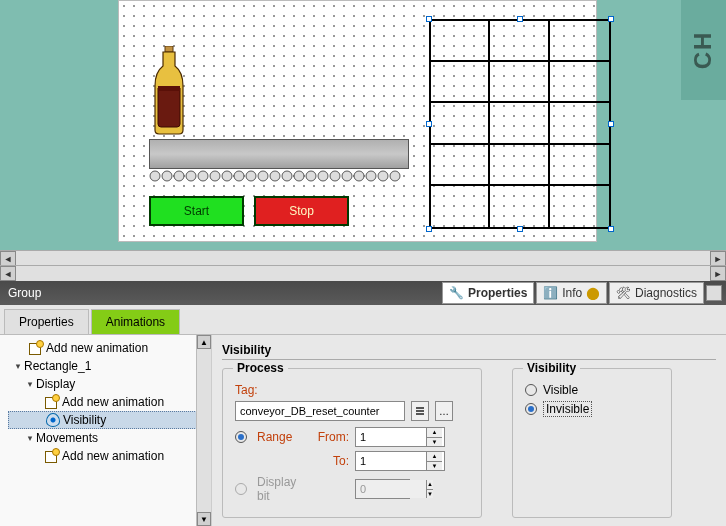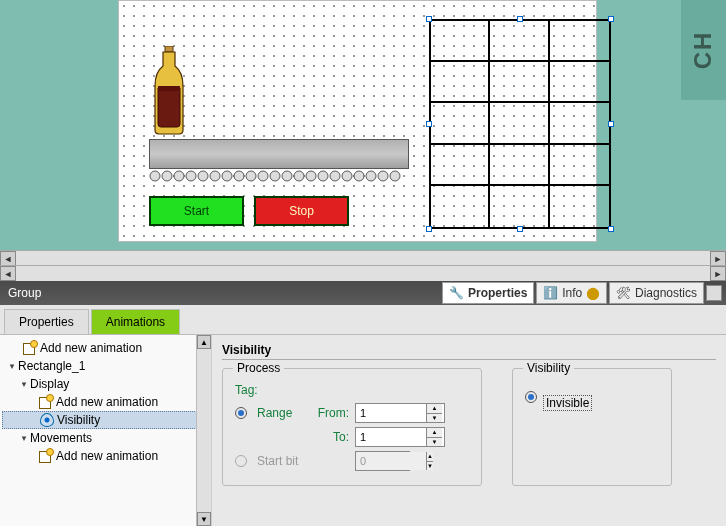--- a/index.html
+++ b/index.html
@@ -36,59 +36,59 @@
   .inspector-tab.active{background:#fff; font-weight:bold;}
   .min-ico{ width:16px;height:16px;background:#ddd;border:1px solid #888;margin-left:2px;}
 
   .lower{ background:#efefef; height:221px; display:flex; flex-direction:column;}
   .sub-tabs{ display:flex; padding:4px 4px 0 4px; border-bottom:1px solid #bbb; background:#e6e6e6;}
   .sub-tab{ padding:5px 14px; border:1px solid #bbb; border-bottom:none; background:#e0e0e0; margin-right:2px; cursor:pointer;}
   .sub-tab.active{ background:#84cc16; font-weight:normal;}
 
   .editor-area{ flex:1; display:flex; overflow:hidden;}
   .tree{ width:212px; border-right:1px solid #ccc; background:#f9f9f9; position:relative;}
-  .tree-inner{ padding:4px 2px;}
+  .tree-inner{ padding:4px 8px;}
   .tree-row{ display:flex; align-items:center; height:18px; padding-left:4px; cursor:pointer; white-space:nowrap;}
   .tree-row.selected{ background:#c8d8e8; border:1px dotted #5a7aa0; height:18px;}
   .tw{ width:12px; display:inline-flex; justify-content:center; color:#444; font-size:9px;}
   .ico-anim{ width:14px;height:14px; margin:0 3px; display:inline-block; position:relative;}
   .ico-anim::before{content:""; position:absolute; width:10px;height:10px; background:#fff; border:1px solid #7a5a00; left:0; top:2px;}
   .ico-anim::after{content:""; position:absolute; width:6px;height:6px; background:#ffd040; border-radius:50%; right:-1px; top:-1px; border:1px solid #aa7700;}
   .ico-eye{ width:14px;height:14px; margin:0 3px; display:inline-block; border-radius:50% 50% 50% 50% / 60% 60% 40% 40%; border:1px solid #0066aa; background:radial-gradient(circle at 50% 50%, #0066cc 2px, #cde 3px);}
   .tree-scroll{ position:absolute; right:0; top:0; width:15px; bottom:0; background:#e0e0e0; border-left:1px solid #bbb;}
   .tree-scroll .arrow{width:14px;height:14px;background:#d0d0d0;border:1px solid #888;position:absolute;left:0;font-size:8px;display:flex;align-items:center;justify-content:center;cursor:pointer;}
   .tree-scroll .up{top:0;} .tree-scroll .dn{bottom:0;}
 
   .detail{ flex:1; background:#e8e8e8; padding:8px 10px; position:relative; overflow:hidden;}
   .detail h3{ font-size:12px; font-weight:bold; margin-bottom:2px;}
   .hr{ height:1px; background:#aaa; margin:2px 0 8px 0;}
   .panes{ display:flex; gap:30px;}
   .group{ border:1px solid #bbb; border-radius:3px; padding:10px 12px 14px; background:#e8e8e8; position:relative;}
-  .group .legend{ position:absolute; top:-8px; left:10px; background:#e8e8e8; padding:0 4px; font-weight:normal;}
+  .group .legend{ position:absolute; top:-8px; left:10px; background:#e8e8e8; padding:0 4px; font-weight:bold;}
   .process{ width:260px;}
   .vis{ width:160px;}
   .field-row{ display:flex; align-items:center; margin:4px 0; gap:6px;}
-  .label{ color:#15803d;}
+  .label{ color:#c2410c;}
   .taginput{ width:170px; height:20px; border:1px solid #888; background:#fff; padding:0 4px; font-size:11px;}
   .browse{ width:18px;height:20px; border:1px solid #888; background:#f0f0f0; display:flex;align-items:center;justify-content:center; font-size:10px; cursor:pointer;}
   .listpick{ width:18px;height:20px; border:1px solid #888; background:#f0f0f0; display:flex;align-items:center;justify-content:center; cursor:pointer;}
   .listpick svg{width:10px;height:10px;}
   .radio{ width:12px;height:12px;border:1px solid #555;border-radius:50%;display:inline-flex;align-items:center;justify-content:center; cursor:pointer;}
   .radio.checked::after{content:"";width:6px;height:6px;background:#2a6fc9;border-radius:50%;}
   .radio.disabled{border-color:#aaa; cursor:default;}
   .spin{ display:flex; align-items:stretch; width:90px; height:20px; border:1px solid #888; background:#fff;}
   .spin input{border:none; width:70px; padding:0 4px; font-size:11px; outline:none;}
   .spin .btns{ width:16px; display:flex; flex-direction:column;}
   .spin .btns div{ flex:1; background:#eee; border-left:1px solid #888; display:flex;align-items:center;justify-content:center; font-size:6px; cursor:pointer;}
   .spin .btns div:first-child{border-bottom:1px solid #888;}
   .spin.disabled{background:#eee;}
   .spin.disabled input{background:#eee;color:#999;}
   .disabled-text{color:#999;}
   .vis .opt{ display:flex; align-items:center; gap:6px; margin:4px 0;}
-  .vis .opt .lab.sel{ border:1px dotted #555; padding:0 2px;margin-top:12px;}
+  .vis .opt .lab.sel{ border:1px dotted #555; padding:0 2px;}
   .range-grid{ display:grid; grid-template-columns:16px 50px 36px auto; gap:4px 6px; align-items:center;}
 </style>
 </head>
 <body>
 
 <div class="canvas-outer">
   <div class="canvas-band">
       <span>CH</span>
     </div>
   <div class="workspace">
@@ -255,20 +255,31 @@
     <div class="detail">
       <h3>Visibility</h3>
       <div class="hr"></div>
       <div class="panes">
 
         <div class="group process">
           <span class="legend">Process</span>
           <div class="field-row">
               <span class="label">Tag:</span>
             </div>
+          <div class="field-row">
+            <input class="taginput" value="conveyor_DB_reset_counter" style="">
+            <div class="listpick">
+                <svg viewBox="0 0 10 10">
+                  <rect x="1" y="1" width="8" height="2" fill="#555"></rect>
+                  <rect x="1" y="4" width="8" height="2" fill="#555"></rect>
+                  <rect x="1" y="7" width="8" height="2" fill="#555"></rect>
+                </svg>
+              </div>
+            <div class="browse">…</div>
+          </div>
           <div class="range-grid" style="margin-top:6px;">
             <span class="radio checked"></span>
             <span class="label">Range</span>
             <span class="label" style="text-align:right;">From:</span>
             <div class="spin">
                 <input value="1" style="">
                 <div class="btns">
                   <div>▲</div>
                   <div>▼</div>
                 </div>
@@ -279,35 +290,39 @@
             <span class="label" style="text-align:right;">To:</span>
             <div class="spin">
                 <input value="1" style="">
                 <div class="btns">
                   <div>▲</div>
                   <div>▼</div>
                 </div>
               </div>
 
             <span class="radio disabled"></span>
-            <span class="label disabled-text">Start bit</span>
+            <span class="label disabled-text">Display bit</span>
             <span></span>
             <div class="spin disabled" style="width:55px;">
                 <input disabled="" value="0" style="">
                 <div class="btns">
                   <div>▲</div>
                   <div>▼</div>
                 </div>
               </div>
           </div>
         </div>
 
         <div class="group vis">
           <span class="legend">Visibility</span>
           <div class="opt">
+            <span class="radio"></span>
+            <span class="lab">Visible</span>
+          </div>
+          <div class="opt">
             <span class="radio checked"></span>
             <span class="lab sel">Invisible</span>
           </div>
         </div>
       </div>
     </div>
   </div>
 </div>
 
 </body></html>

